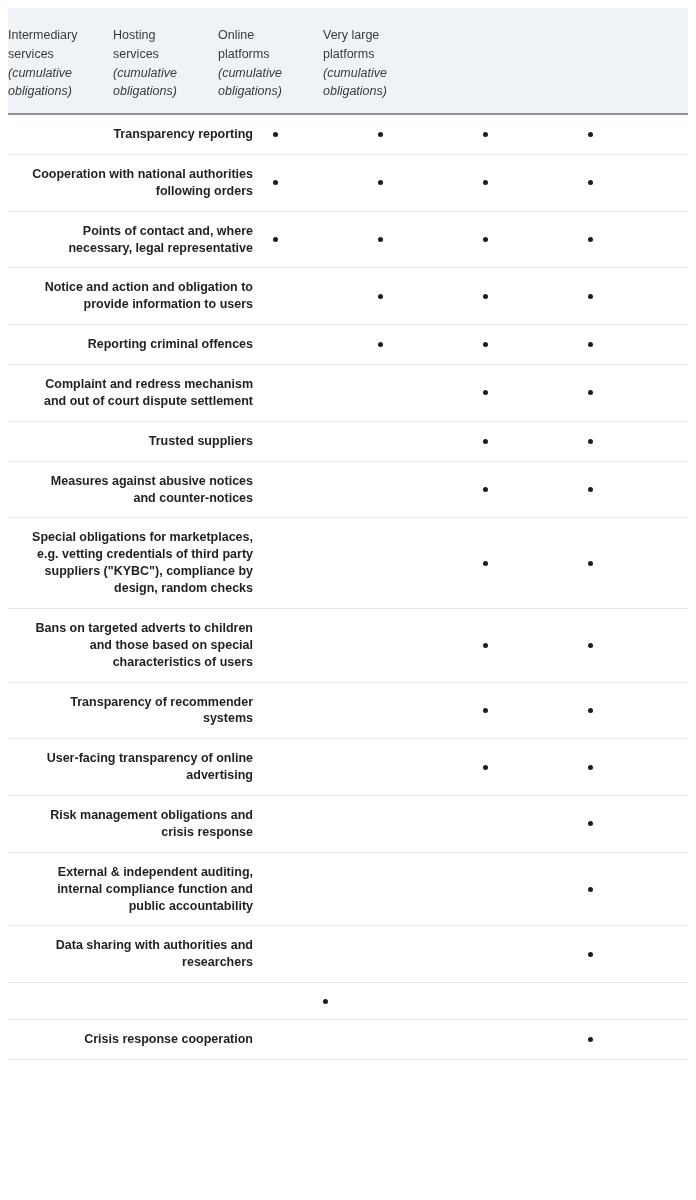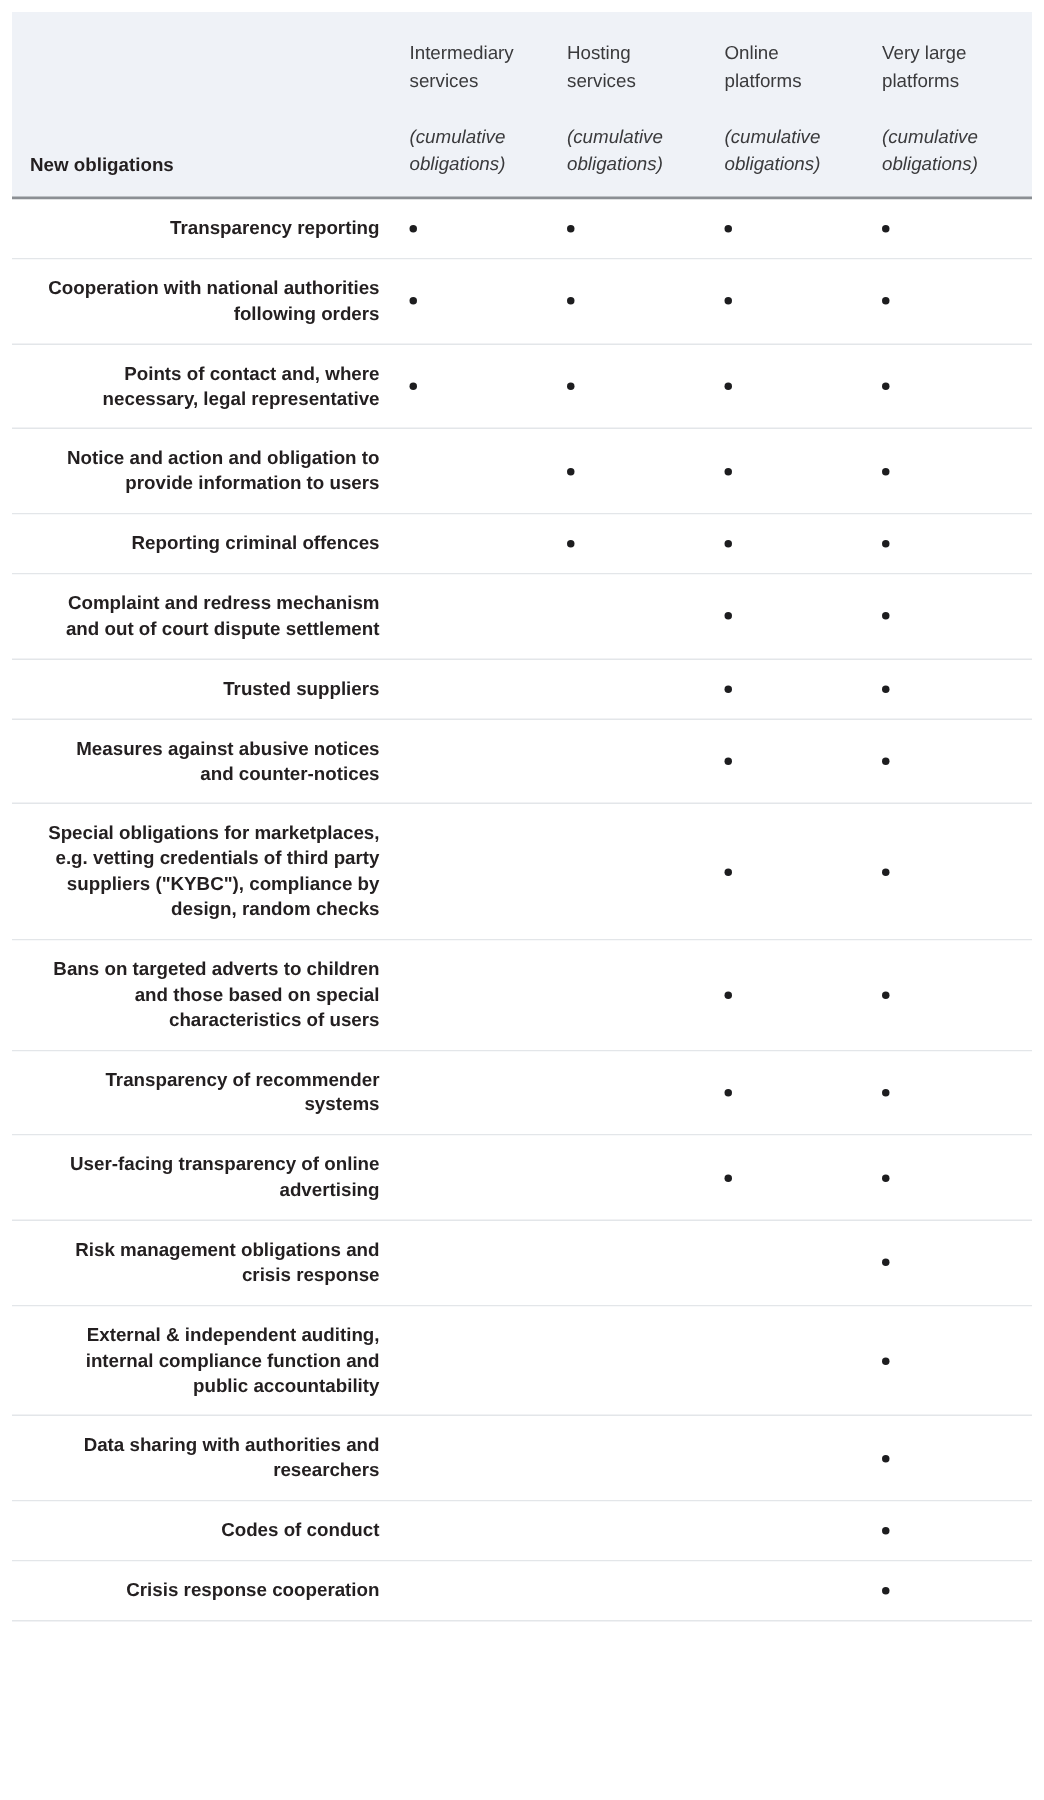--- a/index.html
+++ b/index.html
@@ -55,21 +55,21 @@
     font-size: 12.5px;
     line-height: 1.5;
     color: #3a3a3c;
     font-weight: normal;
   }
   .th-col-sub {
     font-size: 12.5px;
     line-height: 1.5;
     font-style: italic;
     color: #3a3a3c;
-    margin-top: 18px;
+    margin-top: 0;
   }
 
   
   .tbody {
     display: block;
   }
   .trow {
     display: flex;
     align-items: center;
     border-bottom: 1px solid #e3e6e9;
@@ -108,23 +108,20 @@
   .dot.empty {
     background: transparent;
   }
 </style>
 </head>
 <body>
 
 <div class="table-wrap">
 
   <div class="thead">
-    <div class="th-label">
-      <span class="th-label-text">New obligations</span>
-    </div>
 
     <div class="th-col">
       <span class="th-col-name">Intermediary</span>
       <span class="th-col-name">services</span>
       <span class="th-col-sub">(cumulative</span>
       <span class="th-col-sub" style="margin-top:0">obligations)</span>
     </div>
 
     <div class="th-col">
       <span class="th-col-name">Hosting</span>
@@ -368,21 +365,20 @@
           <span class="dot empty"></span>
         </div>
         <div class="td-mark">
           <span class="dot empty"></span>
         </div>
         <div class="td-mark">
           <span class="dot"></span>
         </div>
       </div>
       <div class="trow">
-        <div class="td-label">Codes of conduct</div>
         <div class="td-mark">
           <span class="dot empty"></span>
         </div>
         <div class="td-mark">
           <span class="dot empty"></span>
         </div>
         <div class="td-mark">
           <span class="dot empty"></span>
         </div>
         <div class="td-mark">

